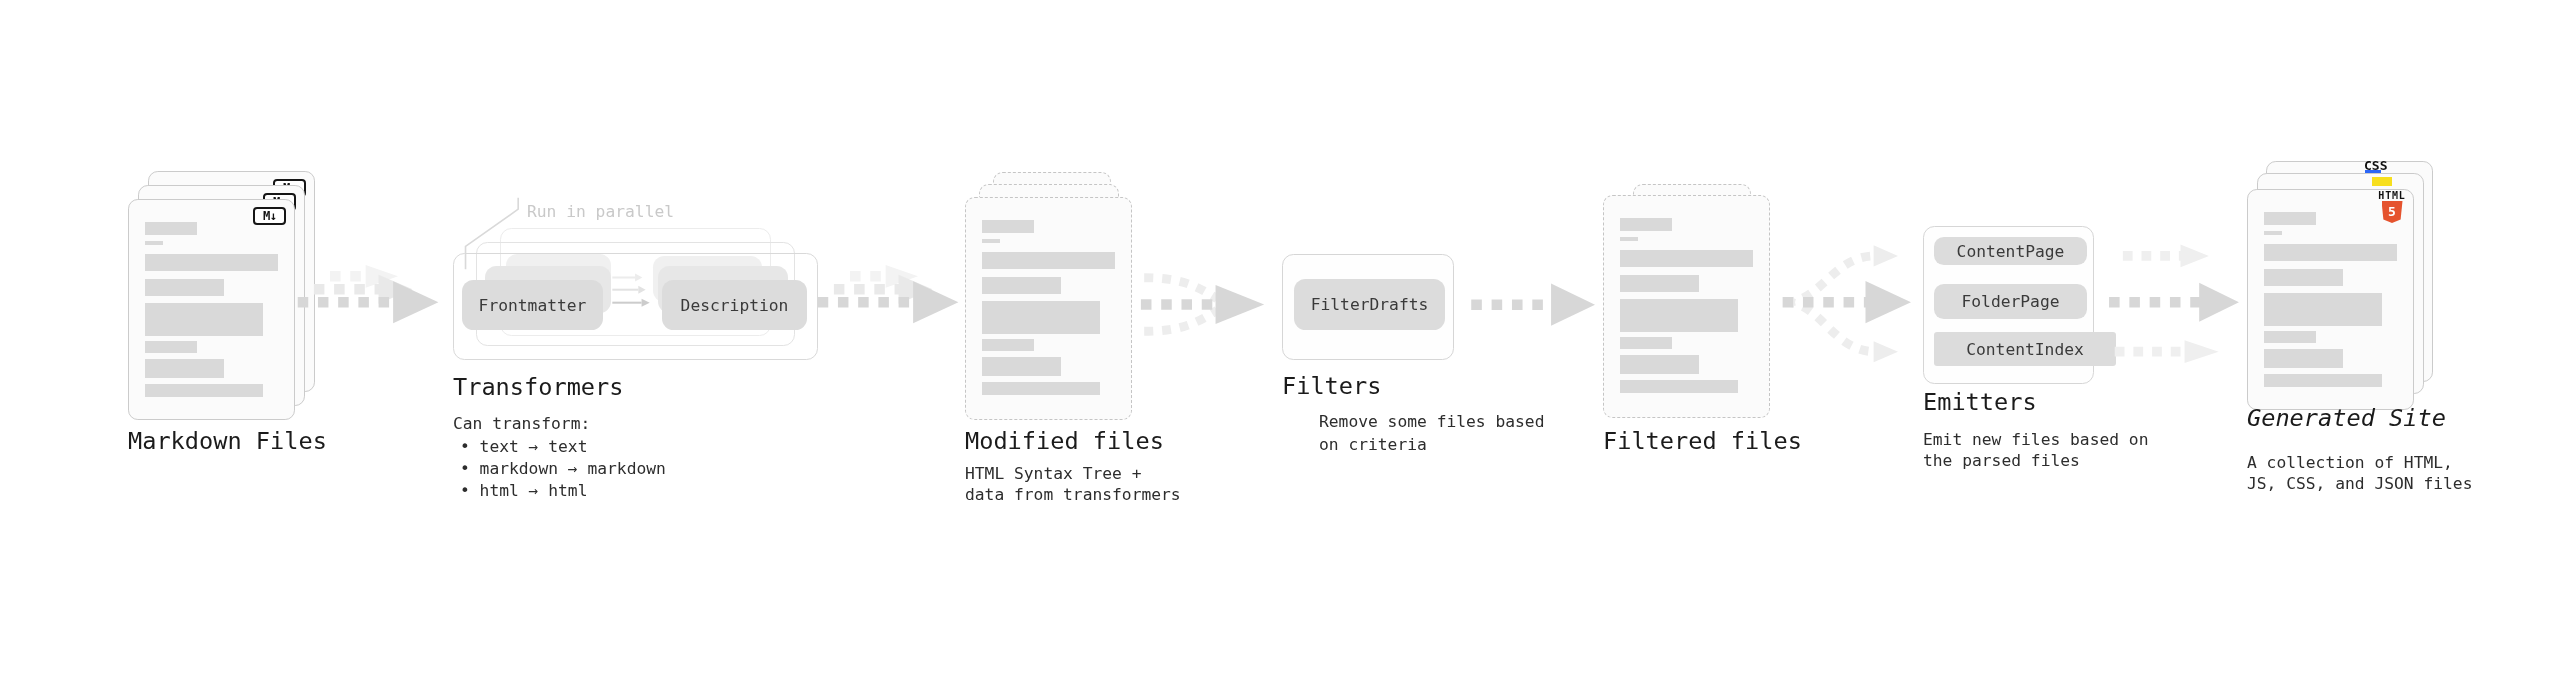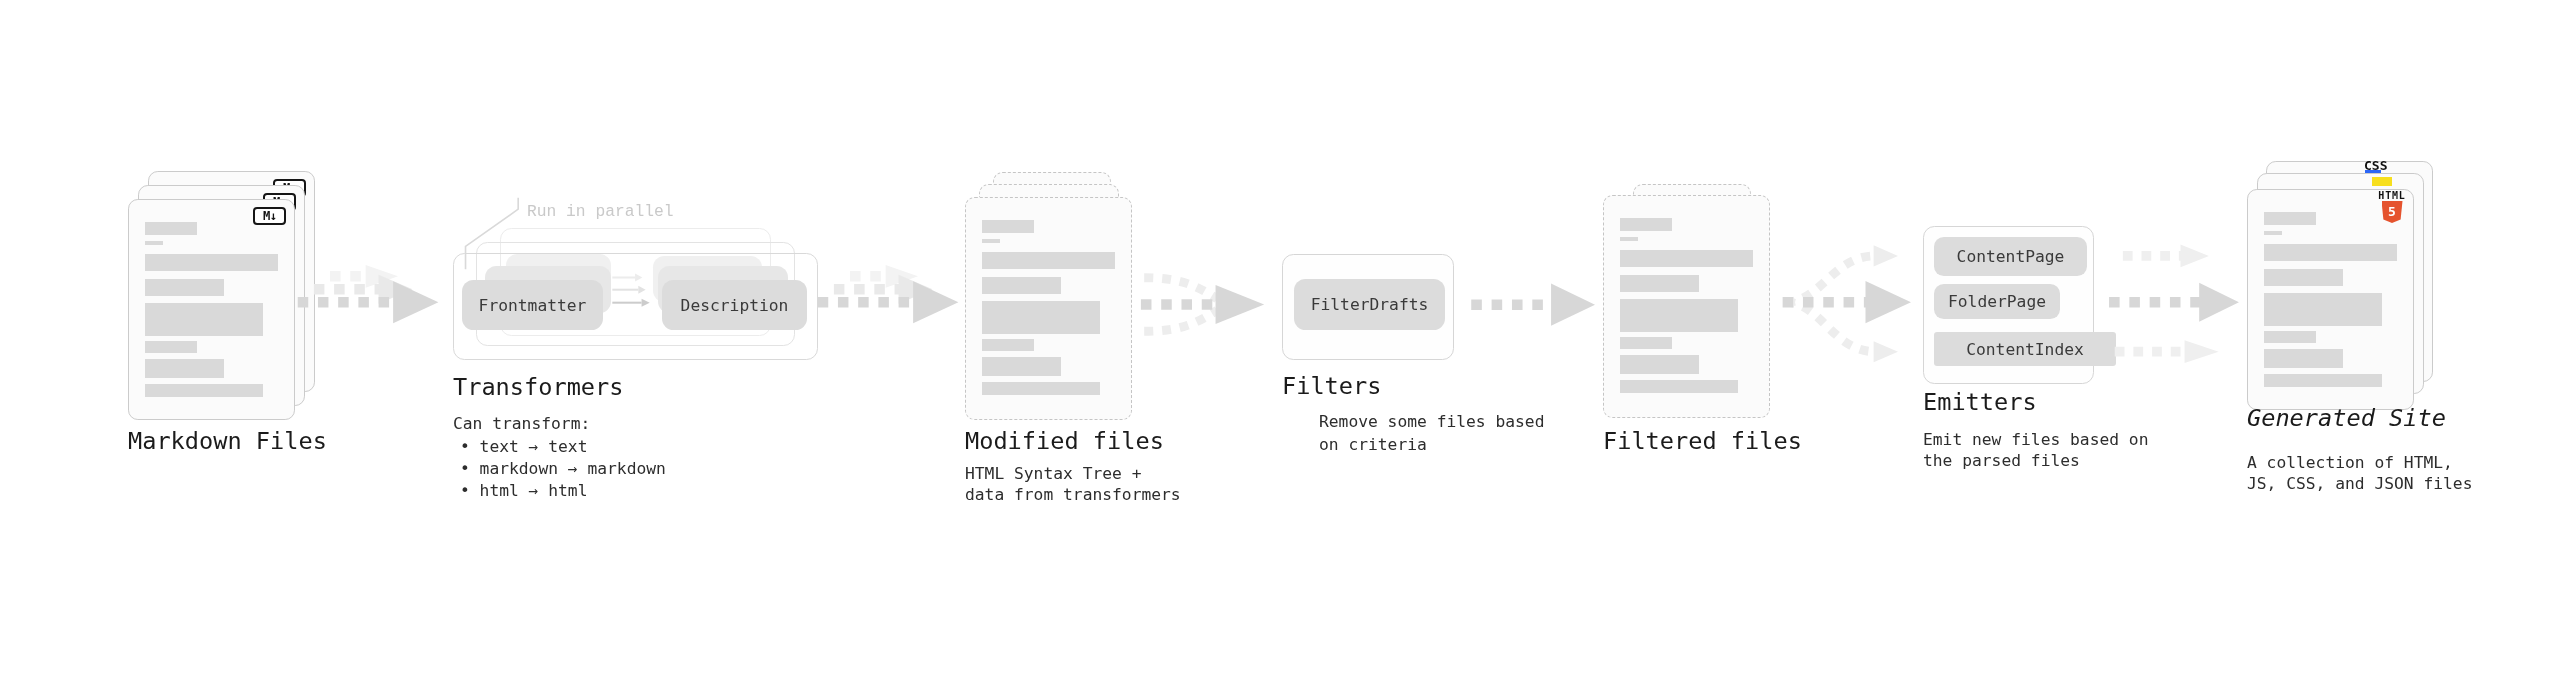--- a/index.html
+++ b/index.html
@@ -86,21 +86,21 @@
     <polygon points="94,0 134,14 94,28" fill="#f3f3f3"></polygon>
     <line x1="30" y1="30" x2="112" y2="30" stroke="#e9e9e9" stroke-width="13" stroke-dasharray="13 12"></line>
     <polygon points="110,12 152,30 110,48" fill="#e9e9e9"></polygon>
     <line x1="10" y1="46" x2="130" y2="46" stroke="#d7d7d7" stroke-width="13" stroke-dasharray="13 12"></line>
     <polygon points="128,20 184,46 128,72" fill="#d7d7d7"></polygon>
   </svg>
 
   <svg class="positioned" style="left:459px;top:193px;" width="73" height="81" viewBox="0 0 90 100">
     <polyline points="73,6 73,20 8,66 8,94" fill="none" stroke="#d9d9d9" stroke-width="2"></polyline>
   </svg>
-  <div class="note" style="left:527px;top:202px;font-family:Liberation Mono, monospace;">Run in parallel</div>
+  <div class="note" style="left:527px;top:202px;">Run in parallel</div>
 
   <div class="tbox" style="left:500px;top:228px;width:271px;height:108px;border-color:#ececec;"></div>
   <div class="tbox" style="left:476px;top:242px;width:319px;height:104px;border-color:#e3e3e3;"></div>
   <div class="tbox" style="left:453px;top:253px;width:365px;height:107px;border-color:#d9d9d9;"></div>
 
   <div class="ghost g2" style="left:506px;top:254px;width:105px;height:46px;"></div>
   <div class="ghost g1" style="left:485px;top:266px;width:126px;height:47px;"></div>
   <div class="ghost g2" style="left:653px;top:256px;width:109px;height:46px;"></div>
   <div class="ghost g1" style="left:658px;top:266px;width:130px;height:47px;"></div>
 
@@ -191,22 +191,22 @@
   <svg class="positioned" style="left:1776px;top:238px;" width="140" height="130" viewBox="0 0 172 160">
     <path d="M 12 79 C 55 79, 70 22, 122 22" fill="none" stroke="#ededed" stroke-width="11" stroke-dasharray="11 11"></path>
     <polygon points="120,9 150,22 120,35" fill="#ededed"></polygon>
     <path d="M 12 79 C 55 79, 70 140, 122 140" fill="none" stroke="#ededed" stroke-width="11" stroke-dasharray="11 11"></path>
     <polygon points="120,127 150,140 120,153" fill="#ededed"></polygon>
     <line x1="8" y1="79" x2="112" y2="79" stroke="#d7d7d7" stroke-width="13" stroke-dasharray="13 12"></line>
     <polygon points="110,53 166,79 110,105" fill="#d7d7d7"></polygon>
   </svg>
 
   <div class="group-box" style="left:1923px;top:226px;width:171px;height:158px;"></div>
-  <div class="pill" style="left:1934px;top:237px;width:153px;height:39px;border-radius:9.8px;">ContentPage</div>
-  <div class="pill" style="left:1934px;top:284px;width:126px;height:35px;border-radius:9.8px;">FolderPage</div>
+  <div class="pill" style="left:1934px;top:237px;width:153px;height:28px;border-radius:9.8px;">ContentPage</div>
+  <div class="pill" style="left:1934px;top:284px;width:153px;height:35px;border-radius:9.8px;">FolderPage</div>
   <div class="pill" style="left:1934px;top:332px;width:182px;height:34px;border-radius:3px;">ContentIndex</div>
   <div class="stage-label" style="left:1923px;top:388px;">Emitters</div>
   <div class="stage-desc" style="left:1923px;top:429px;">
     <div>Emit new files based on</div>
     <div>the parsed files</div>
   </div>
 
   <svg class="positioned" style="left:2105px;top:238px;" width="138" height="130" viewBox="0 0 170 160">
     <line x1="22" y1="22" x2="95" y2="22" stroke="#efefef" stroke-width="12" stroke-dasharray="12 11"></line>
     <polygon points="93,8 128,22 93,36" fill="#efefef"></polygon>

